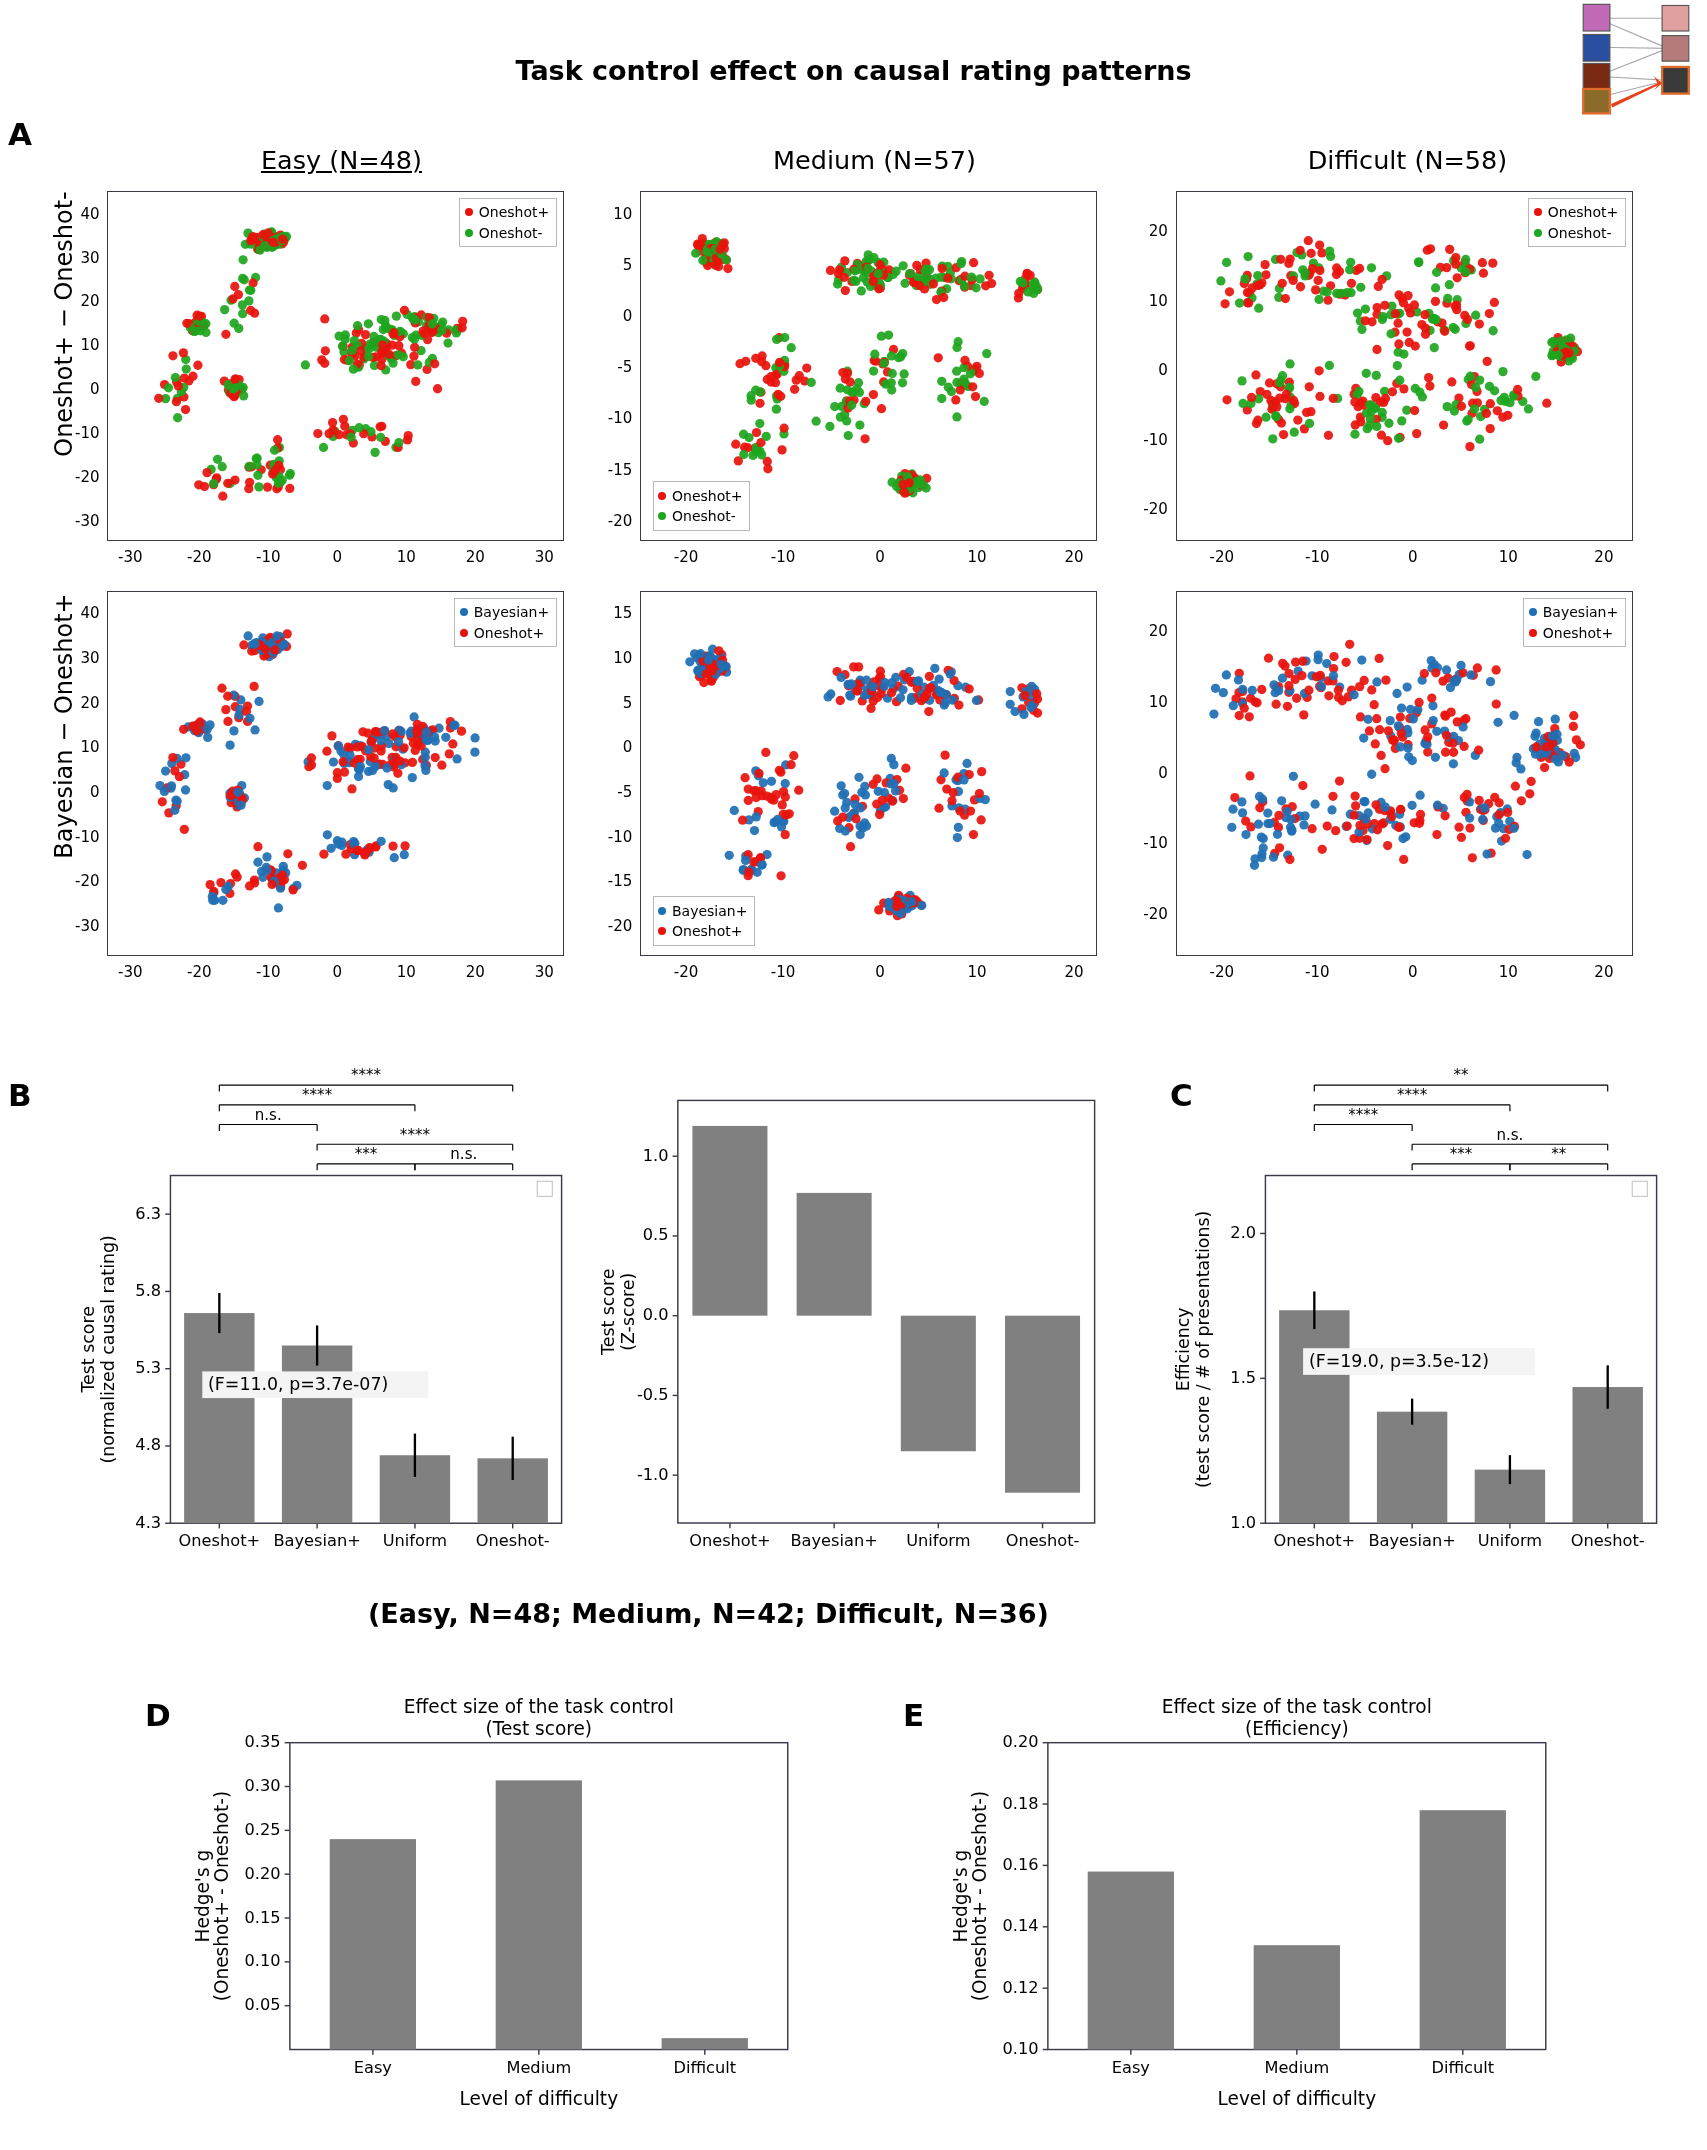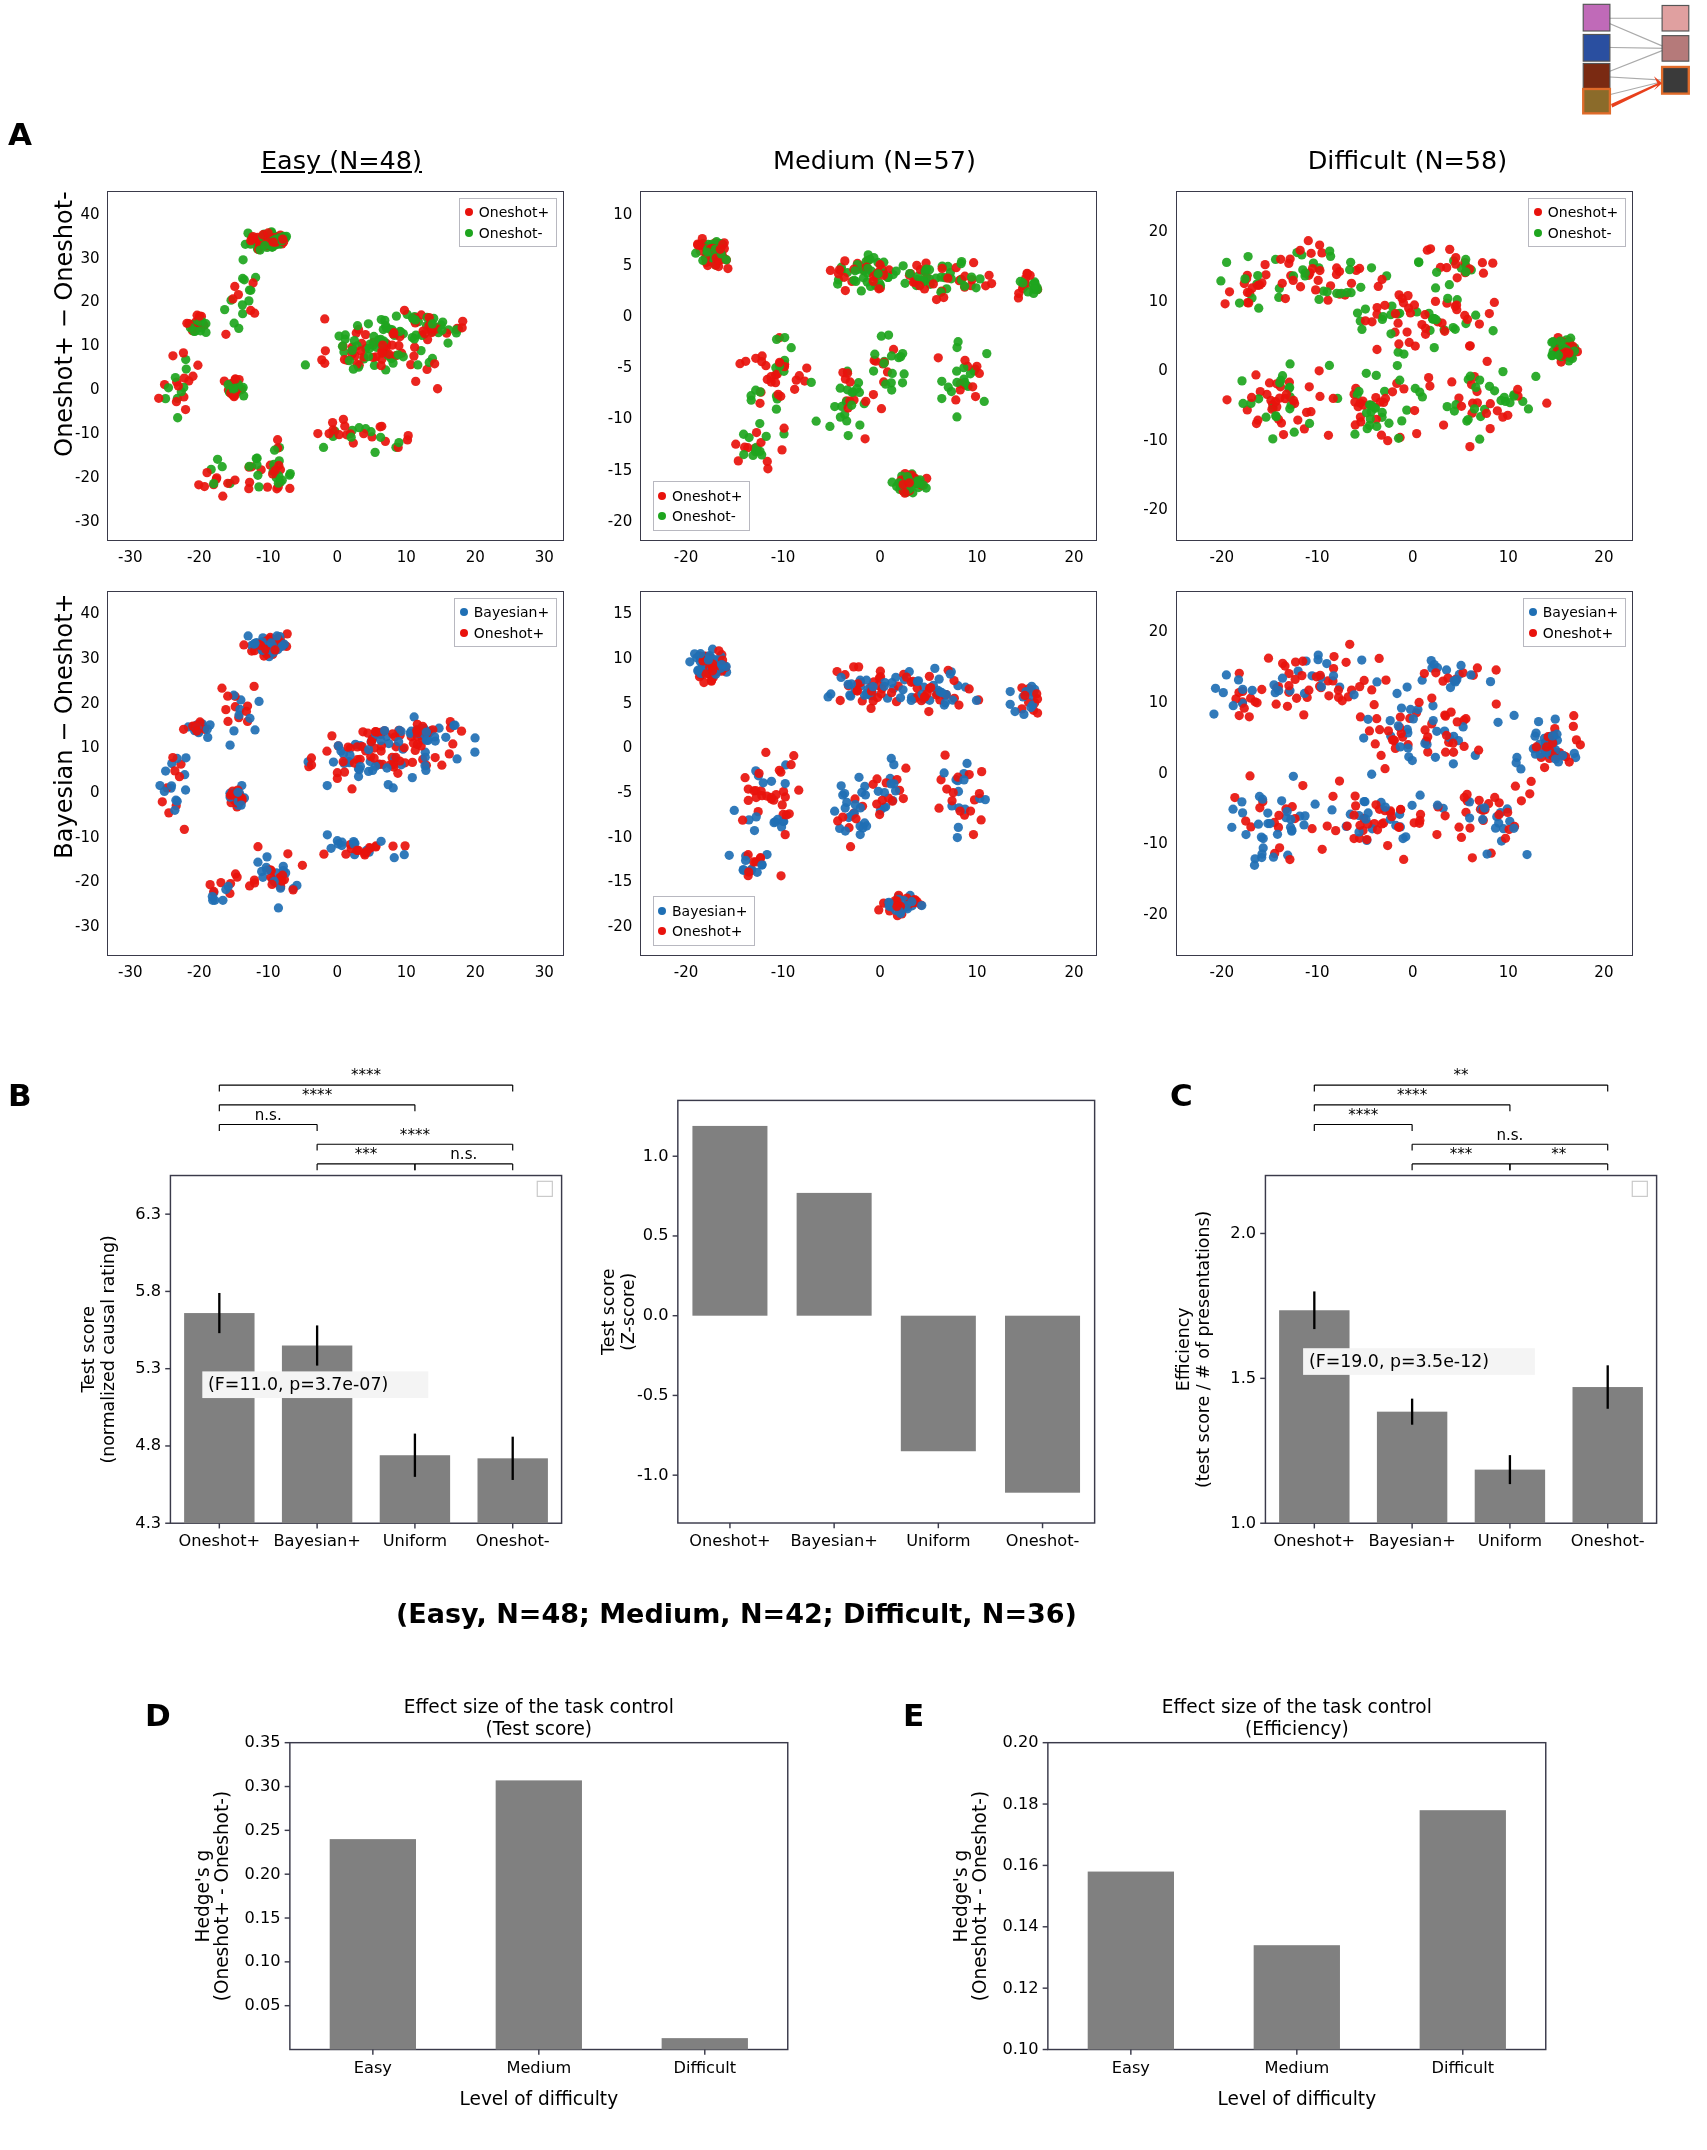--- a/index.html
+++ b/index.html
@@ -41,20 +41,21 @@
       <rect x="14" y="56" width="46" height="46" fill="#2a4fa0" stroke="#555" stroke-width="2"></rect>
       <rect x="14" y="106" width="46" height="46" fill="#7a2a12" stroke="#555" stroke-width="2"></rect>
       <rect x="14" y="150" width="46" height="42" fill="#8b6b2a" stroke="#e06b2a" stroke-width="4"></rect>
       <rect x="150" y="6" width="46" height="44" fill="#e0a0a0" stroke="#555" stroke-width="2"></rect>
       <rect x="150" y="58" width="46" height="44" fill="#b57a7a" stroke="#555" stroke-width="2"></rect>
       <rect x="150" y="112" width="46" height="46" fill="#3a3a3a" stroke="#e06b2a" stroke-width="4"></rect>
       <path d="M62 176 L142 140 L136 128 L150 140 L136 152 L142 144 L64 182 Z" fill="#e8401c"></path>
     </svg>
   </div>
 
+  <div class="title-main" style="position:absolute;left:0;top:55px;width:1707px;">Task control effect on causal rating patterns</div>
 
   <div class="panel-letter" style="position:absolute;left:8px;top:116px;">A</div>
 
   <div class="col-title" style="position:absolute;left:104px;top:145px;width:475px;text-decoration:underline;">Easy (N=48)</div>
   <div class="col-title" style="position:absolute;left:637px;top:145px;width:475px;">Medium (N=57)</div>
   <div class="col-title" style="position:absolute;left:1170px;top:145px;width:475px;">Difficult (N=58)</div>
 
   <div class="row-label" style="position:absolute;left:-122px;top:310px;width:371px;text-align:center;transform:rotate(-90deg);">Oneshot+ − Oneshot-</div>
   <div class="row-label" style="position:absolute;left:-122px;top:712px;width:371px;text-align:center;transform:rotate(-90deg);">Bayesian − Oneshot+</div>
 
@@ -2735,21 +2736,21 @@
       <text x="681.25" y="142" text-anchor="middle" font-size="26" font-family="&quot;DejaVu Sans&quot;,sans-serif">**</text>
       <g>
         <rect x="240" y="468" width="400" height="46" fill="#f4f4f4"></rect>
         <text x="250" y="500" font-size="30" font-family="&quot;DejaVu Sans&quot;,sans-serif">(F=19.0, p=3.5e-12)</text>
       </g>
       <text x="44" y="470" text-anchor="middle" font-size="30" font-family="&quot;DejaVu Sans&quot;,sans-serif" transform="rotate(-90 44 470)">Efficiency</text>
       <text x="78" y="470" text-anchor="middle" font-size="30" font-family="&quot;DejaVu Sans&quot;,sans-serif" transform="rotate(-90 78 470)">(test score / # of presentations)</text>
       <rect x="808" y="180" width="26" height="26" fill="none" stroke="#c8c8c8" stroke-width="2"></rect>
     </svg>
 
-  <div class="title-main" style="position:absolute;left:0;top:1598px;width:1417px;padding-left:28px;">(Easy, N=48; Medium, N=42; Difficult, N=36)</div>
+  <div class="title-main" style="position:absolute;left:0;top:1598px;width:1417px;">(Easy, N=48; Medium, N=42; Difficult, N=36)</div>
 
   <div class="panel-letter" style="position:absolute;left:145px;top:1697px;">D</div>
   <div class="panel-letter" style="position:absolute;left:903px;top:1697px;">E</div>
 
   <svg id="panelD" width="637" height="440" viewBox="0 0 1100 760" style="position:absolute;left:174px;top:1679px;">
       <rect x="200" y="110" width="860" height="530" fill="none" stroke="#3a3a4a" stroke-width="2.5"></rect>
       <line x1="191" y1="564.2857142857142" x2="200" y2="564.2857142857142" stroke="#3a3a4a" stroke-width="2.5"></line>
       <text x="184" y="564.2857142857142" text-anchor="end" dominant-baseline="middle" font-size="28" font-family="&quot;DejaVu Sans&quot;,sans-serif">0.05</text>
       <line x1="191" y1="488.57142857142856" x2="200" y2="488.57142857142856" stroke="#3a3a4a" stroke-width="2.5"></line>
       <text x="184" y="488.57142857142856" text-anchor="end" dominant-baseline="middle" font-size="28" font-family="&quot;DejaVu Sans&quot;,sans-serif">0.10</text>

